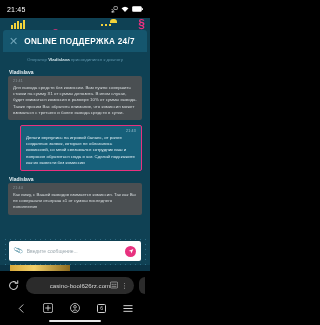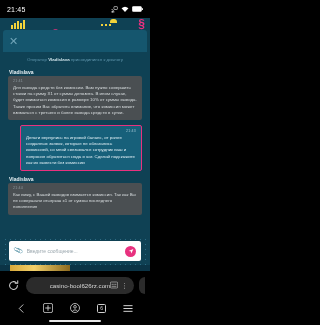--- a/index.html
+++ b/index.html
@@ -195,20 +195,21 @@
           <i></i>
           <i></i>
         </span>
       <span class="cap"></span>
       <span class="squig">§</span>
       <span class="ring"></span>
     </div>
 
     <div class="chat-hd">
       <span class="hd-close">✕</span>
+      <span class="hd-title">ONLINE ПОДДЕРЖКА 24/7</span>
     </div>
 
     <div class="msgs">
 
       <div class="sys">
         <span>Оператор </span><b>Vladislava</b><span> присоединился к диалогу</span>
       </div>
 
       <div class="who">Vladislava</div>
       <div class="bub op">

